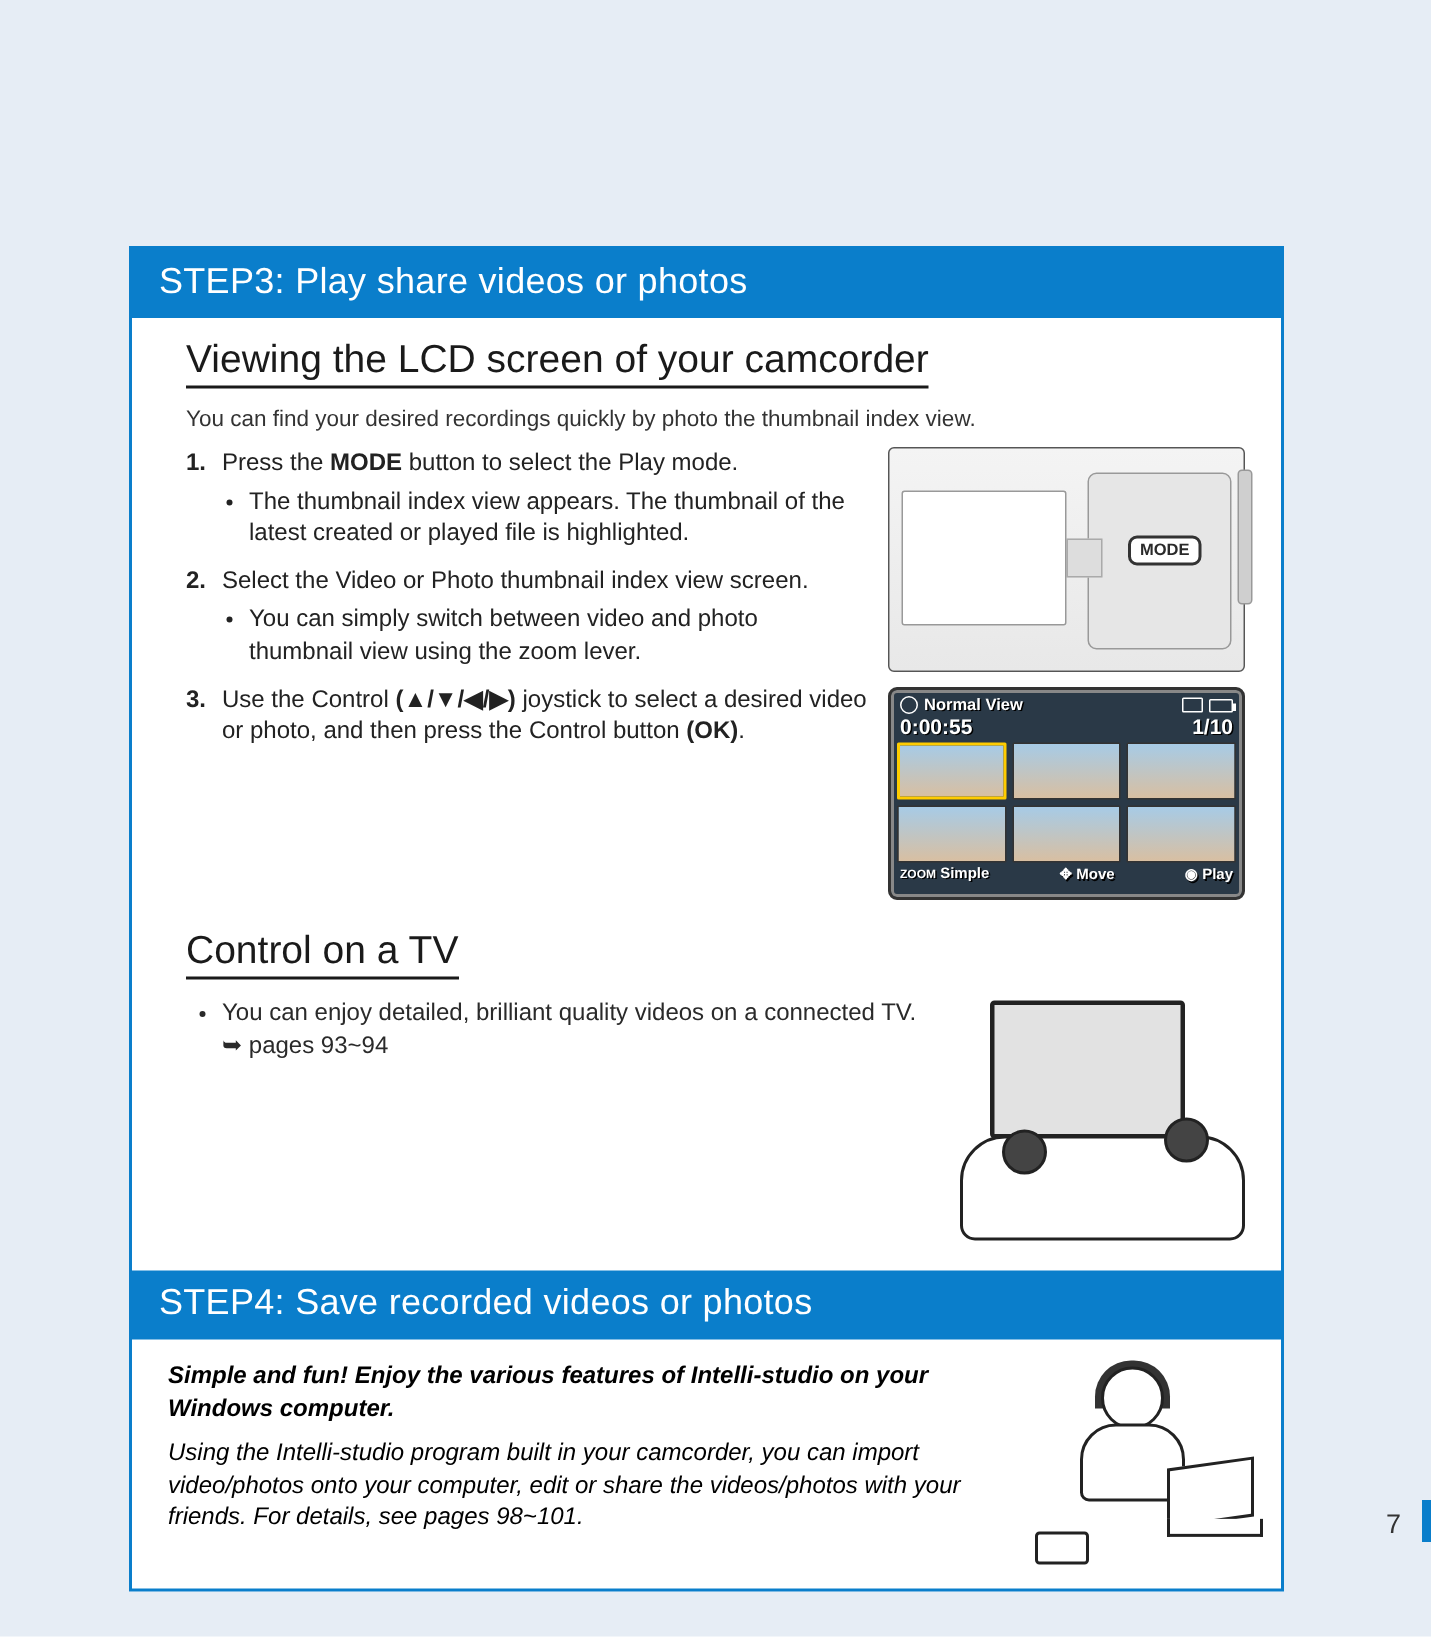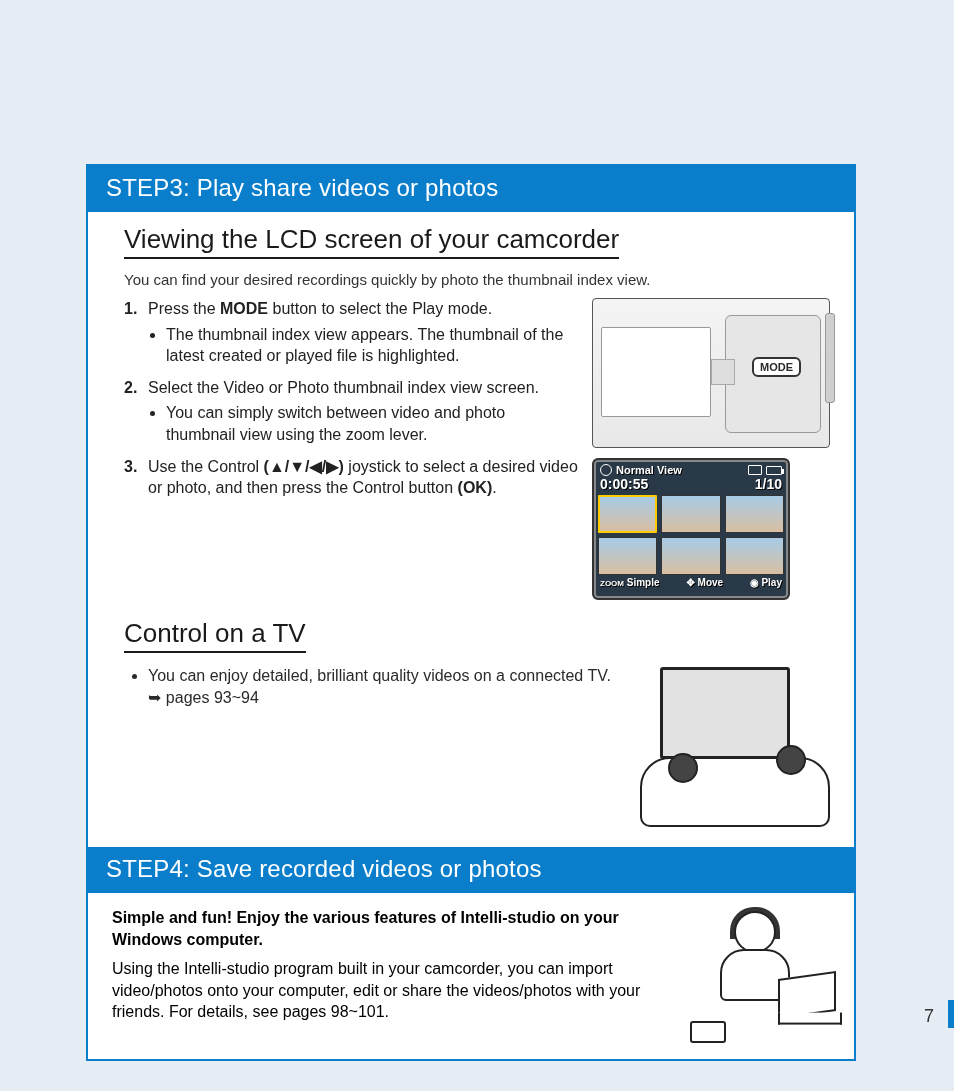--- a/index.html
+++ b/index.html
@@ -96,21 +96,21 @@
     position: absolute; left: 118px; top: 60px; width: 24px; height: 26px;
     background: #ddd; border:1px solid #aaa;
   }
   .mode-badge {
     position: absolute; right: 28px; top: 58px;
     background: #fff; border: 2px solid #333; border-radius: 6px;
     padding: 2px 6px; font-size: 11px; font-weight: 700;
   }
   
   .lcd-box {
-    width: 198px; height: 142px;
+    width: 238px; height: 142px;
     border: 2px solid #333; border-radius: 6px;
     background: #2a3947; position: relative;
     box-shadow: inset 0 0 0 2px #888;
     padding: 4px;
     color: #fff;
   }
   .lcd-top {
     display: flex; align-items: center; justify-content: space-between;
     font-size: 11px; font-weight: 700; padding: 0 2px;
   }
@@ -154,20 +154,21 @@
     background: #fff;
   }
   .head1, .head2 {
     position:absolute; width:30px; height:30px; border-radius:50%;
     background:#444; border:2px solid #222;
   }
   .head1 { left:28px; top:86px; }
   .head2 { left:136px; top:78px; }
   .step4-content {
     padding: 14px 24px 22px 24px;
+    font-style: italic;
   }
   .s4-two-col { display: flex; gap: 14px; }
   .s4-left { flex:1; }
   .s4-right { width: 140px; }
   .s4-bold { font-weight: 700; font-size: 16px; line-height:1.35; margin-bottom: 8px;}
   .s4-text { font-size: 16px; line-height:1.35; }
   .person-laptop {
     width:140px; height:130px; position:relative;
   }
   .pl-head { position:absolute; left:44px; top:4px; width:42px; height:42px; border-radius:50%; background:#fff; border:2px solid #222;}

